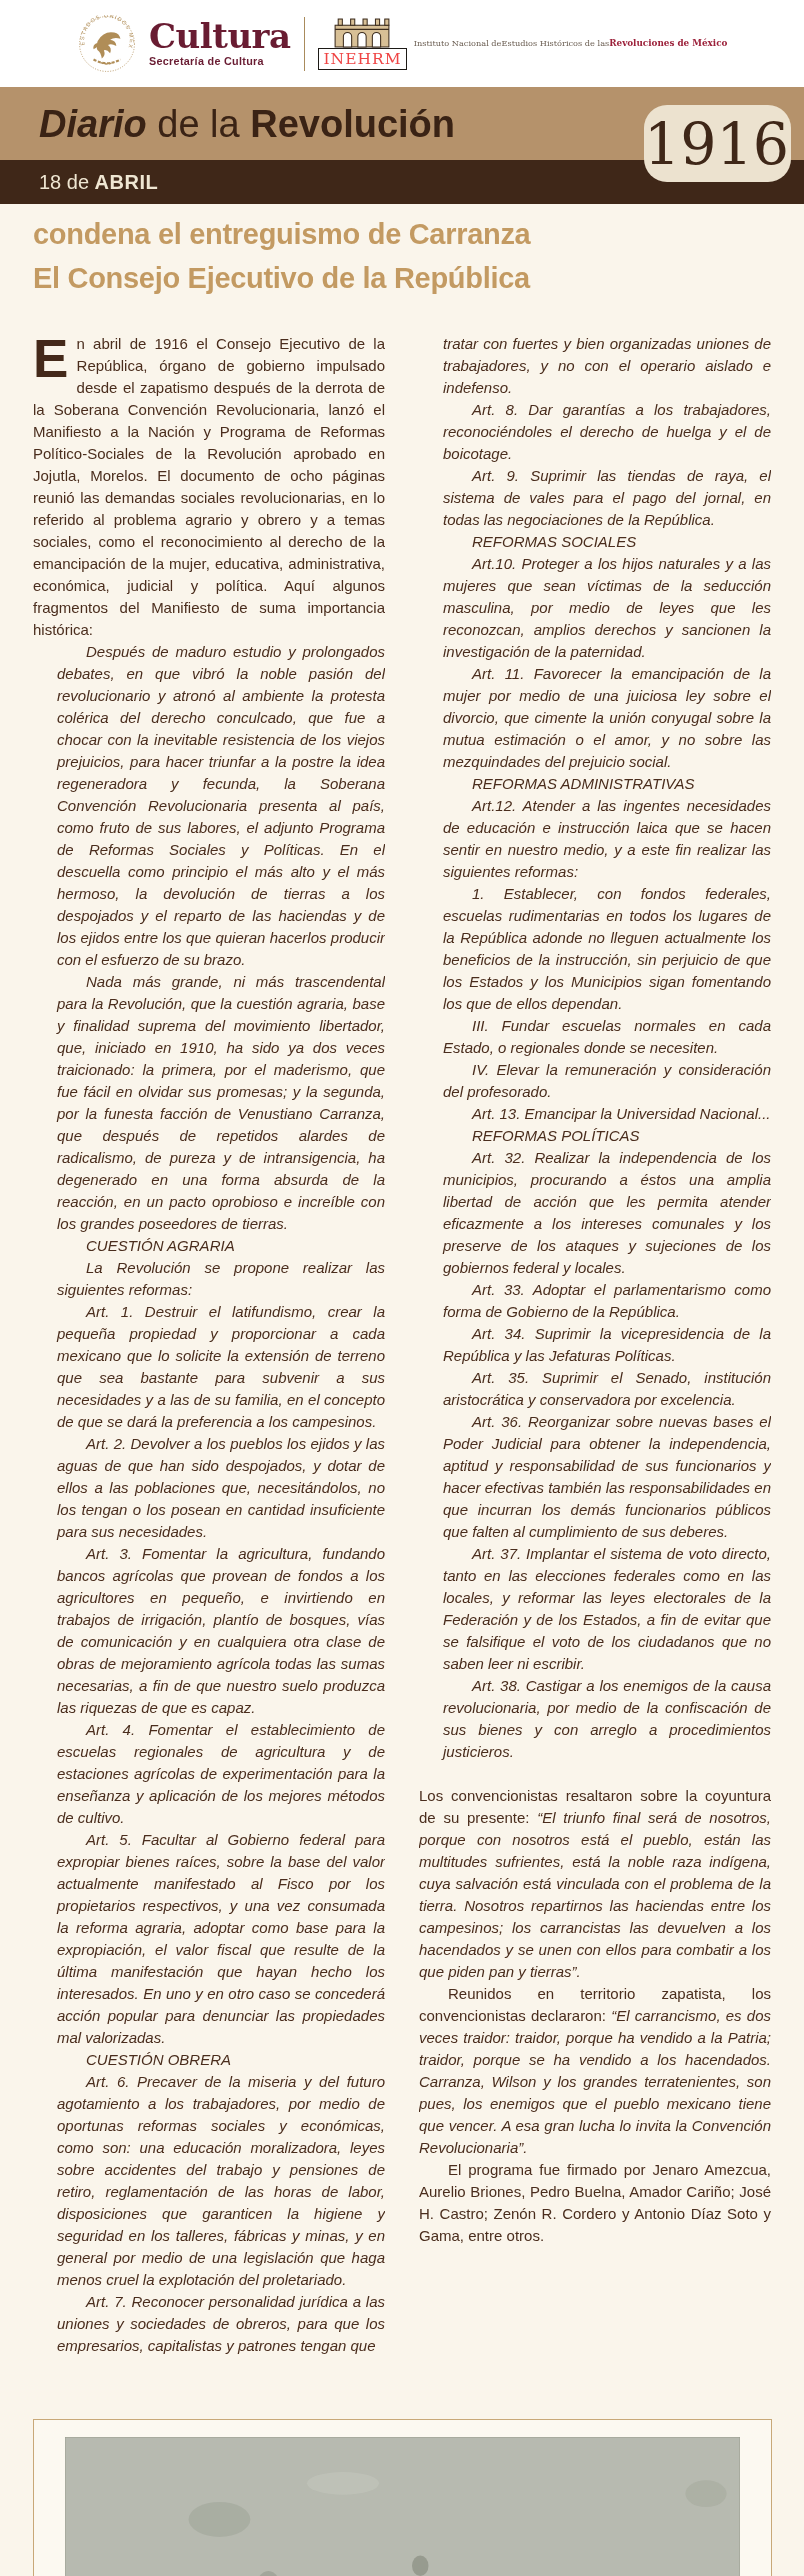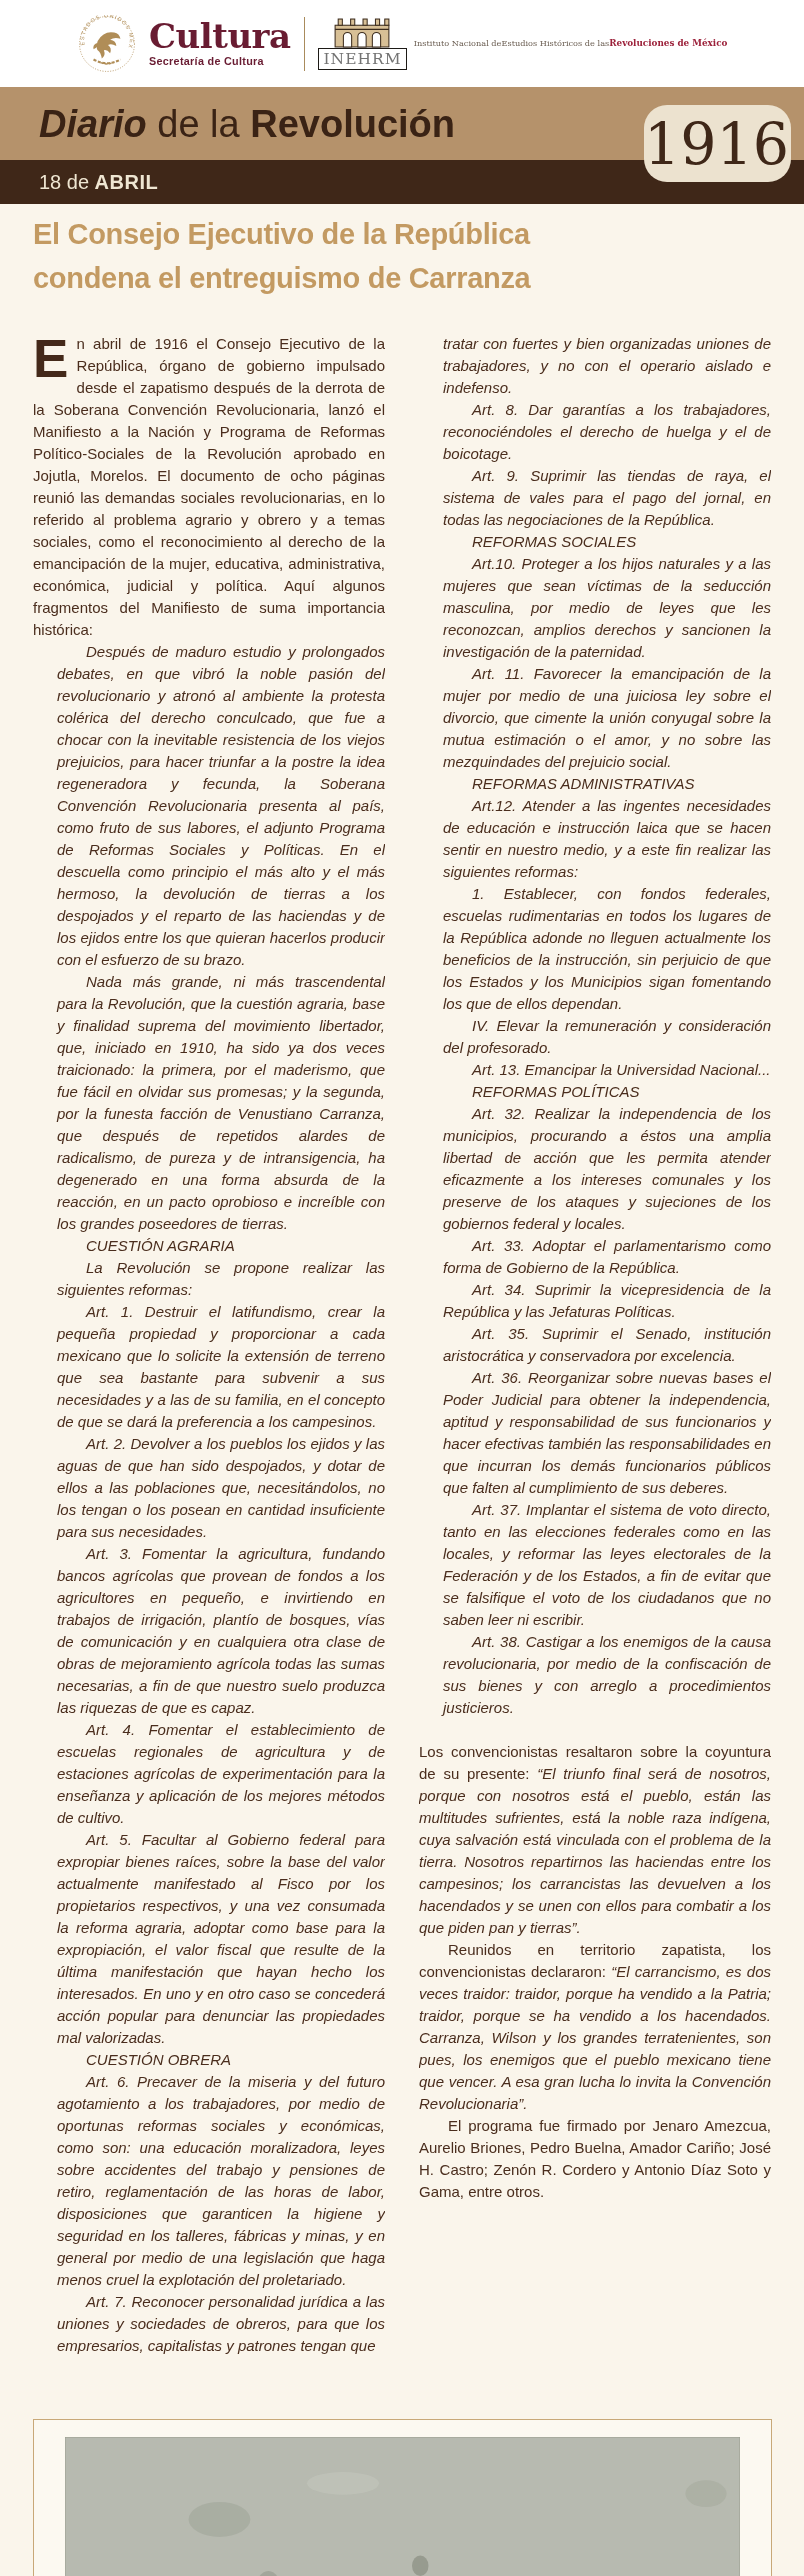--- a/index.html
+++ b/index.html
@@ -9,21 +9,21 @@
     -webkit-font-smoothing:antialiased;
   }
   
   .header-white{height:87px;background:#ffffff;display:flex;align-items:center;justify-content:center;gap:13.4px;}
   .cultura-block{display:flex;flex-direction:column;}
   .cultura-word{font-family:"DejaVu Serif",serif;font-weight:bold;font-size:34px;line-height:32px;color:#691c32;letter-spacing:-0.5px;}
   .cultura-tag{font-size:10.8px;font-weight:bold;color:#691c32;margin-top:3.1px;letter-spacing:0.3px;}
   .logo-divider{width:1px;height:54px;background:#a98b5c;}
   .inehrm-block{display:flex;align-items:center;gap:7.2px;}
   .inehrm-left{display:flex;flex-direction:column;align-items:center;}
-  .inehrm-box{border:1.5px solid #1d1a16;background:#fff;padding:1px 4.1px;font-family:"DejaVu Serif",serif;font-size:15.5px;letter-spacing:1px;color:#737373;}
+  .inehrm-box{border:1.5px solid #1d1a16;background:#fff;padding:1px 4.1px;font-family:"DejaVu Serif",serif;font-size:15.5px;letter-spacing:1px;color:#ef4444;}
   .inehrm-text{display:flex;flex-direction:row;font-family:"DejaVu Serif",serif;font-size:8.2px;line-height:10.8px;color:#6b5e52;}
   .inehrm-text .red{color:#9c213a;font-weight:bold;font-size:8.8px;}
   
   .band-tan{height:73px;background:#b5926b;position:relative;}
   .masthead{position:absolute;left:39px;top:50%;transform:translateY(-50%);font-size:38px;color:#3a2315;white-space:nowrap;}
   .masthead .d{font-weight:bold;font-style:italic;}
   .masthead .r{font-weight:bold;}
   .year-box{
     position:absolute;left:644px;top:18px;width:147px;height:77px;background:#ece2cf;border-radius:23px;
     display:flex;align-items:center;justify-content:flex-start;z-index:6;
@@ -113,22 +113,22 @@
 </div>
 
 <div class="band-brown">
   <div class="dateline">
     <span>18 de </span><span class="month">ABRIL</span>
   </div>
 </div>
 
 <div class="content">
   <h1 class="headline">
+    <span>condena el entreguismo de Carranza</span>
     <span>El Consejo Ejecutivo de la República</span>
-    <span>condena el entreguismo de Carranza</span>
   </h1>
 
   <div class="columns">
     <div class="col">
         <p><span class="dropcap">E</span><span>n abril de 1916 el Consejo Ejecutivo de la República, órgano de gobierno impulsado desde el zapatismo después de la derrota de la Soberana Convención Revolucionaria, lanzó el Manifiesto a la Nación y Programa de Reformas Político-Sociales de la Revolución aprobado en Jojutla, Morelos. El documento de ocho páginas reunió las demandas sociales revolucionarias, en lo referido al problema agrario y obrero y a temas sociales, como el reconocimiento al derecho de la emancipación de la mujer, educativa, administrativa, económica, judicial y política. Aquí algunos fragmentos del Manifiesto de suma importancia histórica:</span></p>
         <p class="q in"><span class="i">Después de maduro estudio y prolongados debates, en que vibró la noble pasión del revolucionario y atronó al ambiente la protesta colérica del derecho conculcado, que fue a chocar con la inevitable resistencia de los viejos prejuicios, para hacer triunfar a la postre la idea regeneradora y fecunda, la Soberana Convención Revolucionaria presenta al país, como fruto de sus labores, el adjunto Programa de Reformas Sociales y Políticas. En el descuella como principio el más alto y el más hermoso, la devolución de tierras a los despojados y el reparto de las haciendas y de los ejidos entre los que quieran hacerlos producir con el esfuerzo de su brazo.</span></p>
         <p class="q in"><span class="i">Nada más grande, ni más trascendental para la Revolución, que la cuestión agraria, base y finalidad suprema del movimiento libertador, que, iniciado en 1910, ha sido ya dos veces traicionado: la primera, por el maderismo, que fue fácil en olvidar sus promesas; y la segunda, por la funesta facción de Venustiano Carranza, que después de repetidos alardes de radicalismo, de pureza y de intransigencia, ha degenerado en una forma absurda de la reacción, en un pacto oprobioso e increíble con los grandes poseedores de tierras.</span></p>
         <p class="q in"><span class="i">CUESTIÓN AGRARIA</span></p>
         <p class="q in"><span class="i">La Revolución se propone realizar las siguientes reformas:</span></p>
         <p class="q in"><span class="i">Art. 1. Destruir el latifundismo, crear la pequeña propiedad y proporcionar a cada mexicano que lo solicite la extensión de terreno que sea bastante para subvenir a sus necesidades y a las de su familia, en el concepto de que se dará la preferencia a los campesinos.</span></p>
@@ -143,20 +143,21 @@
     <div class="col">
         <p class="q"><span class="i">tratar con fuertes y bien organizadas uniones de trabajadores, y no con el operario aislado e indefenso.</span></p>
         <p class="q in"><span class="i">Art. 8. Dar garantías a los trabajadores, reconociéndoles el derecho de huelga y el de boicotage.</span></p>
         <p class="q in"><span class="i">Art. 9. Suprimir las tiendas de raya, el sistema de vales para el pago del jornal, en todas las negociaciones de la República.</span></p>
         <p class="q in"><span class="i">REFORMAS SOCIALES</span></p>
         <p class="q in"><span class="i">Art.10. Proteger a los hijos naturales y a las mujeres que sean víctimas de la seducción masculina, por medio de leyes que les reconozcan, amplios derechos y sancionen la investigación de la paternidad.</span></p>
         <p class="q in"><span class="i">Art. 11. Favorecer la emancipación de la mujer por medio de una juiciosa ley sobre el divorcio, que cimente la unión conyugal sobre la mutua estimación o el amor, y no sobre las mezquindades del prejuicio social.</span></p>
         <p class="q in"><span class="i">REFORMAS ADMINISTRATIVAS</span></p>
         <p class="q in"><span class="i">Art.12. Atender a las ingentes necesidades de educación e instrucción laica que se hacen sentir en nuestro medio, y a este fin realizar las siguientes reformas:</span></p>
         <p class="q in"><span class="i">1. Establecer, con fondos federales, escuelas rudimentarias en todos los lugares de la República adonde no lleguen actualmente los beneficios de la instrucción, sin perjuicio de que los Estados y los Municipios sigan fomentando los que de ellos dependan.</span></p>
+        <p class="q in"><span class="i">III. Fundar escuelas normales en cada Estado, o regionales donde se necesiten.</span></p>
         <p class="q in"><span class="i">IV. Elevar la remuneración y consideración del profesorado.</span></p>
         <p class="q in"><span class="i">Art. 13. Emancipar la Universidad Nacional...</span></p>
         <p class="q in"><span class="i">REFORMAS POLÍTICAS</span></p>
         <p class="q in"><span class="i">Art. 32. Realizar la independencia de los municipios, procurando a éstos una amplia libertad de acción que les permita atender eficazmente a los intereses comunales y los preserve de los ataques y sujeciones de los gobiernos federal y locales.</span></p>
         <p class="q in"><span class="i">Art. 33. Adoptar el parlamentarismo como forma de Gobierno de la República.</span></p>
         <p class="q in"><span class="i">Art. 34. Suprimir la vicepresidencia de la República y las Jefaturas Políticas.</span></p>
         <p class="q in"><span class="i">Art. 35. Suprimir el Senado, institución aristocrática y conservadora por excelencia.</span></p>
         <p class="q in"><span class="i">Art. 36. Reorganizar sobre nuevas bases el Poder Judicial para obtener la independencia, aptitud y responsabilidad de sus funcionarios y hacer efectivas también las responsabilidades en que incurran los demás funcionarios públicos que falten al cumplimiento de sus deberes.</span></p>
         <p class="q in"><span class="i">Art. 37. Implantar el sistema de voto directo, tanto en las elecciones federales como en las locales, y reformar las leyes electorales de la Federación y de los Estados, a fin de evitar que se falsifique el voto de los ciudadanos que no saben leer ni escribir.</span></p>
         <p class="q in"><span class="i">Art. 38. Castigar a los enemigos de la causa revolucionaria, por medio de la confiscación de sus bienes y con arreglo a procedimientos justicieros.</span></p>

